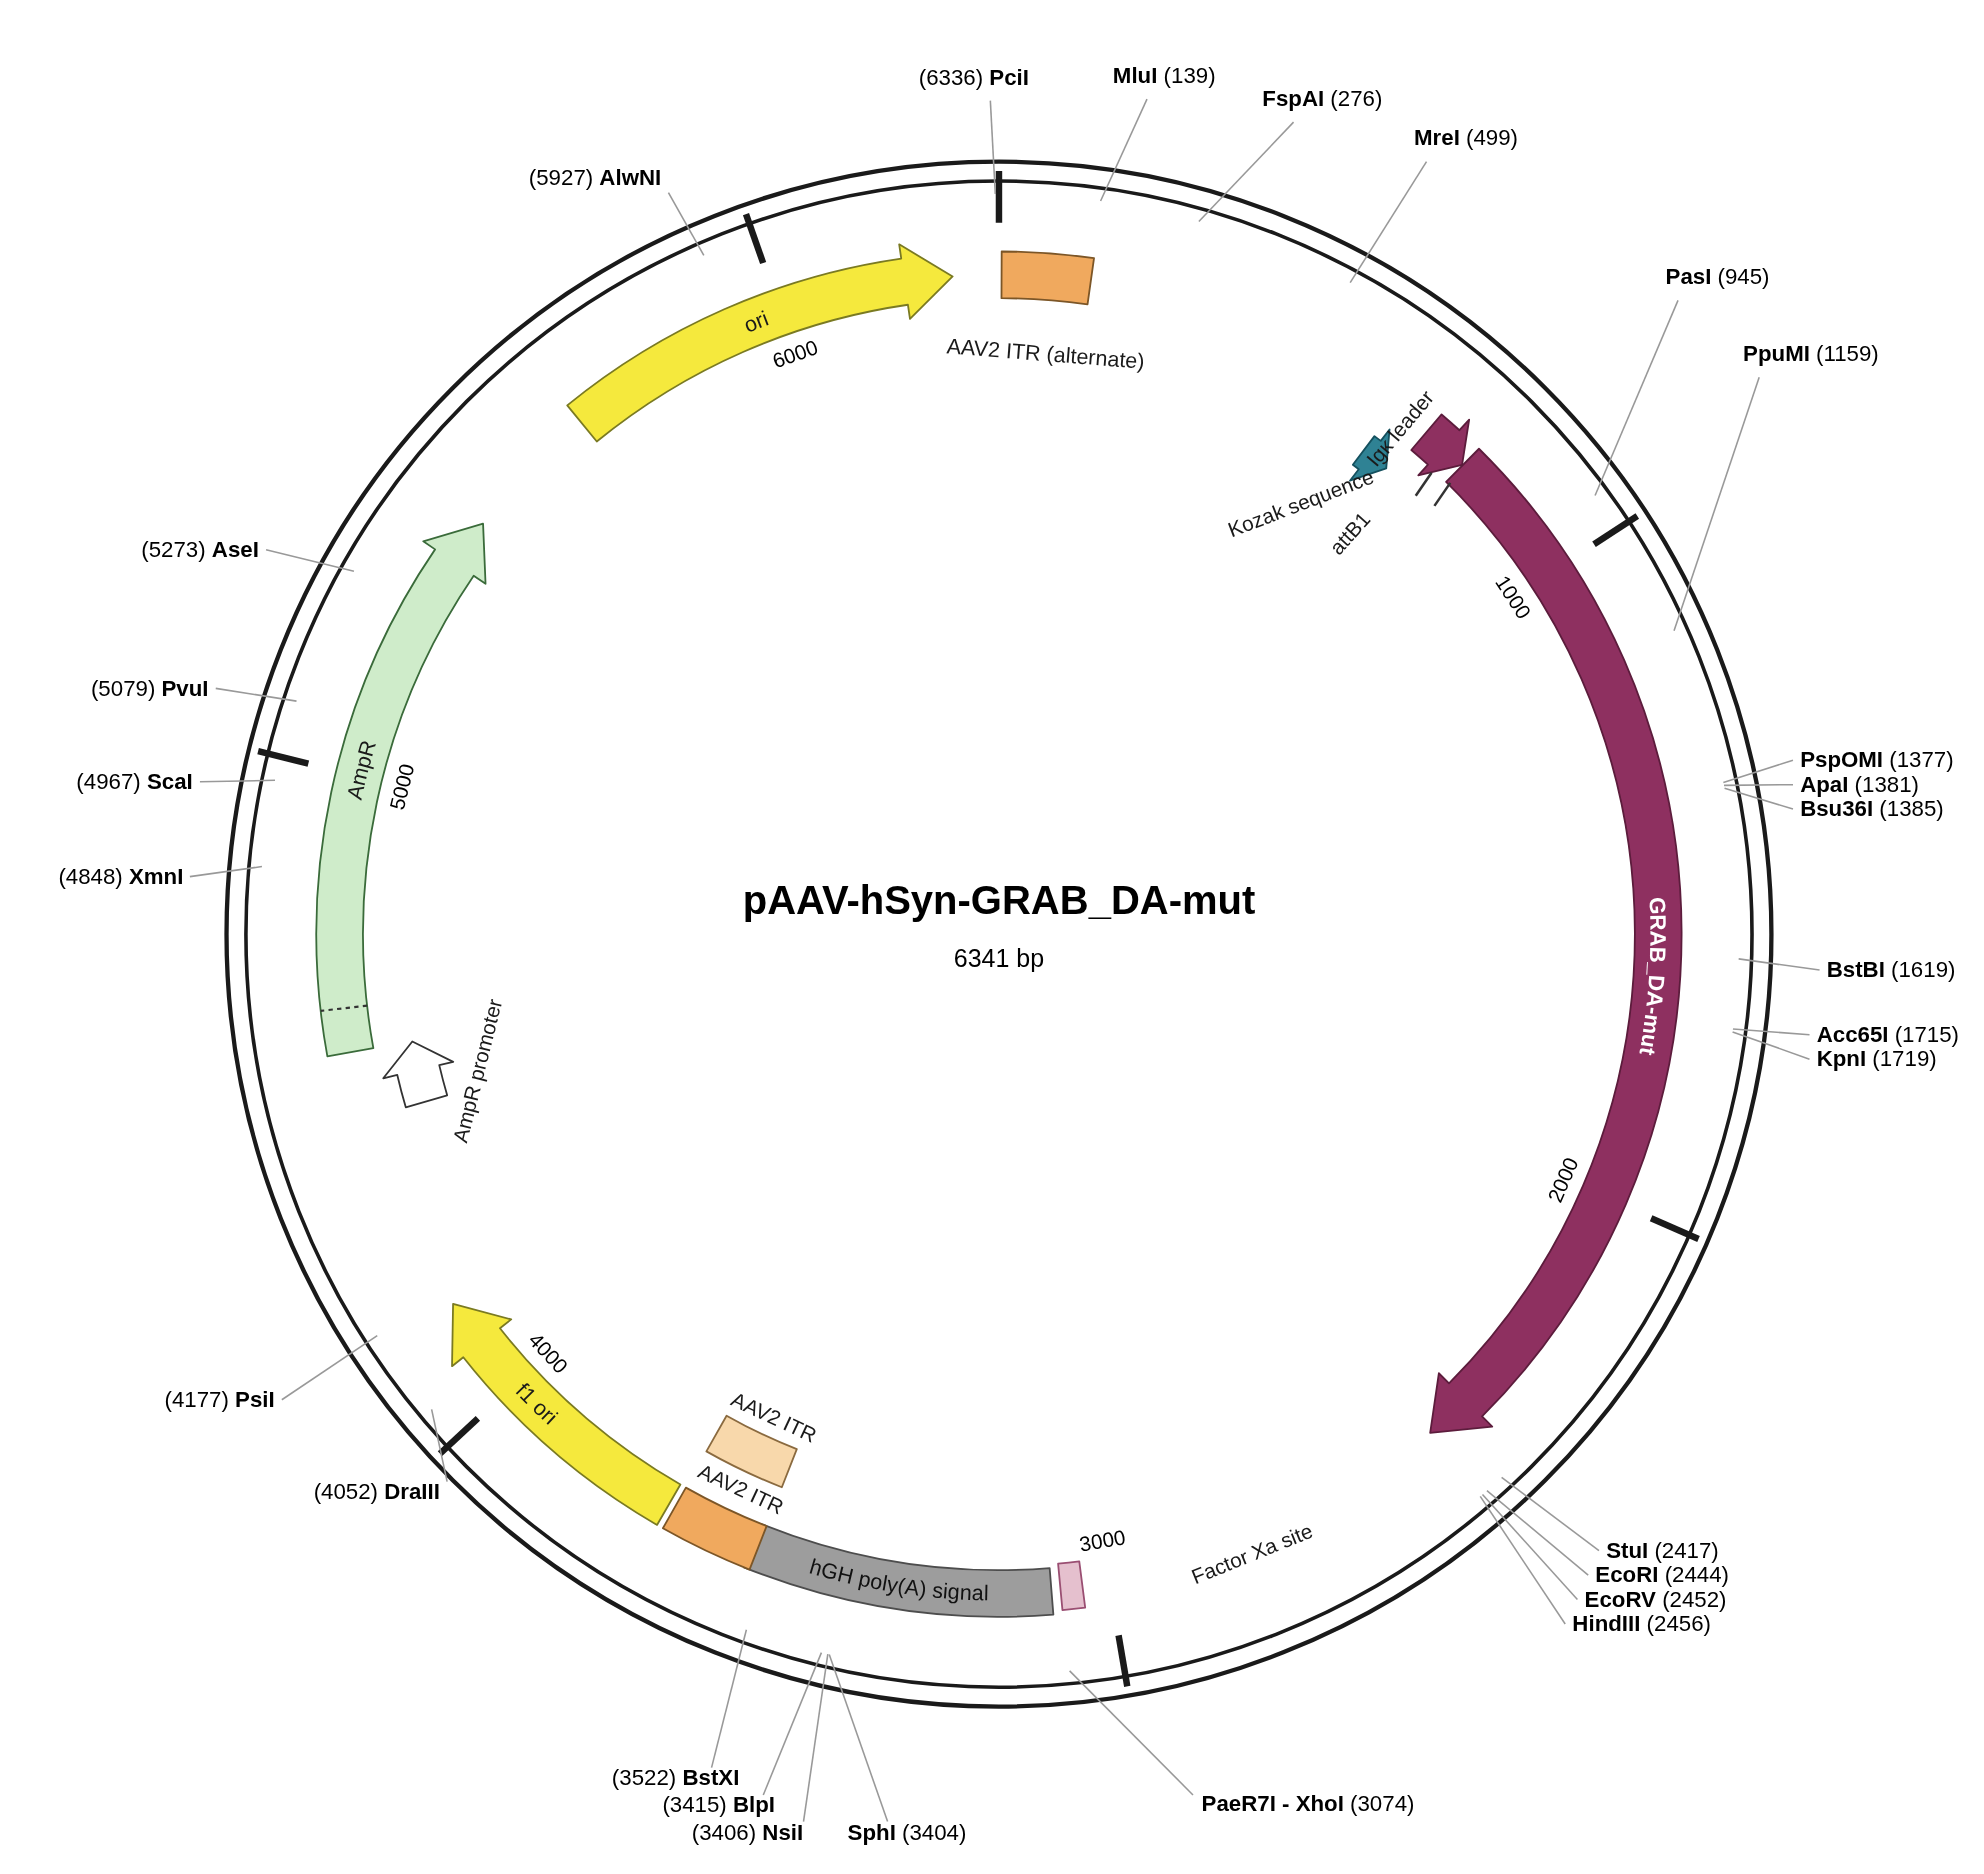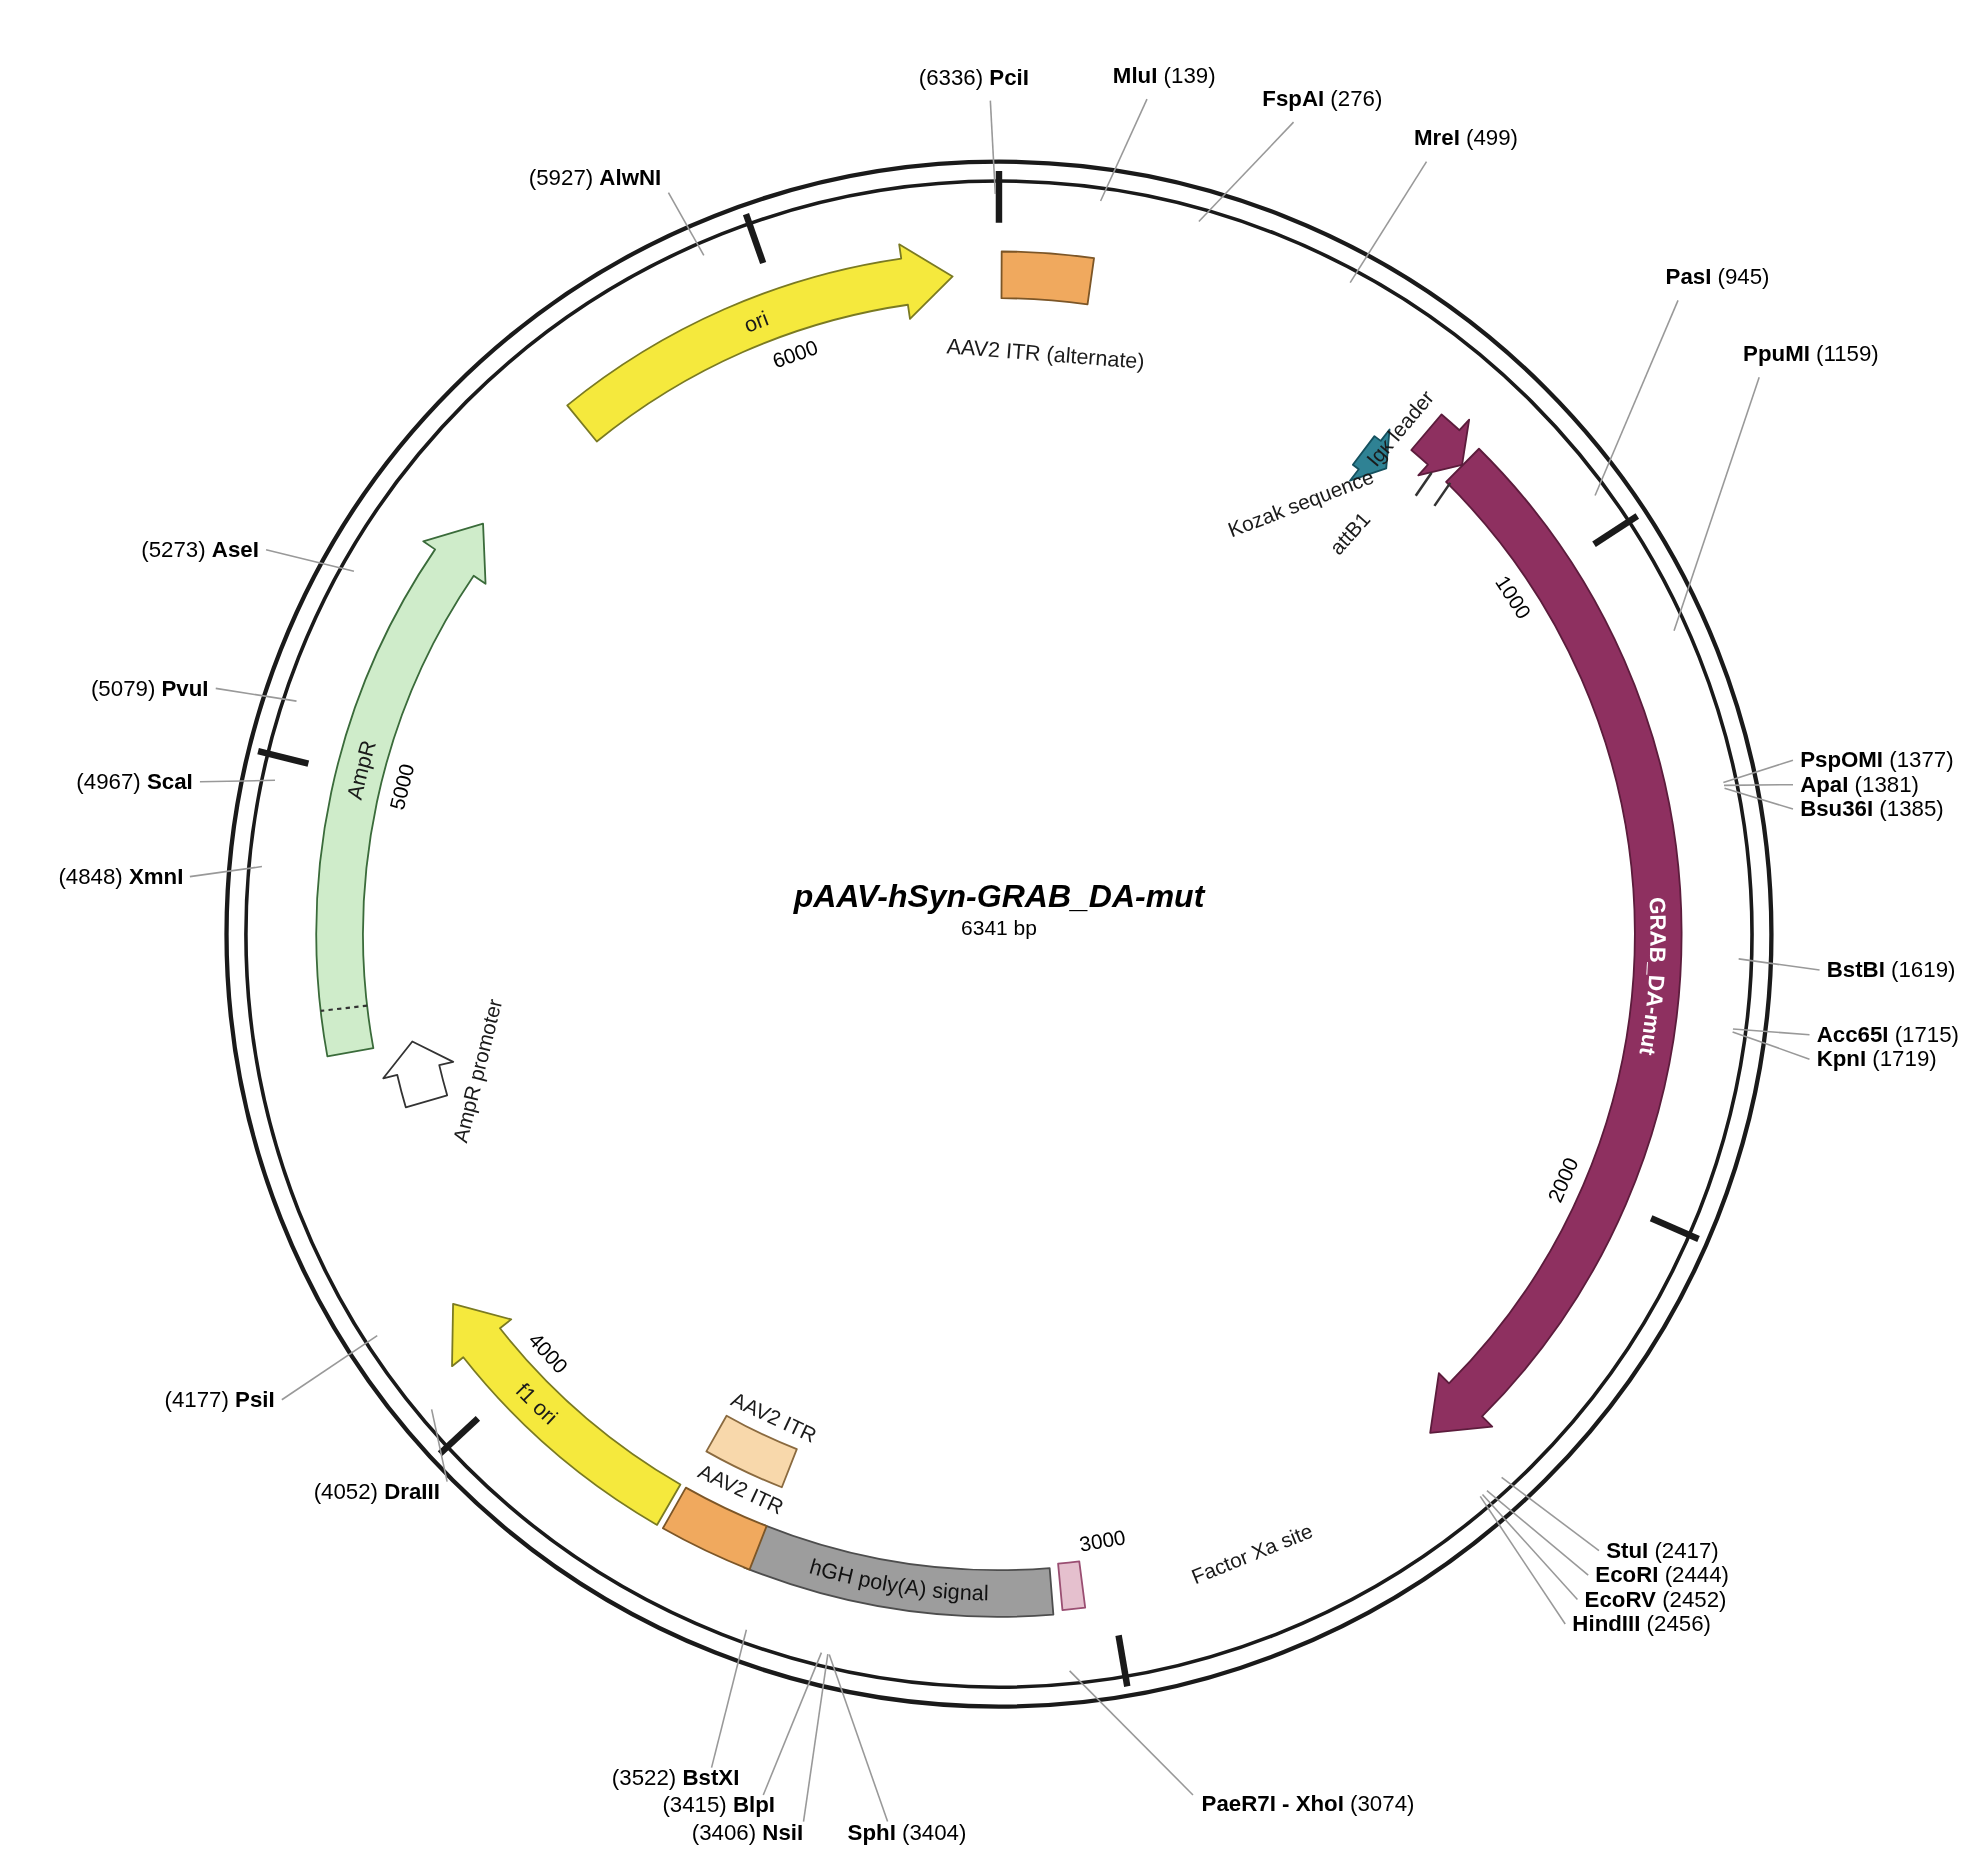--- a/index.html
+++ b/index.html
@@ -1,20 +1,20 @@
 <!DOCTYPE html>
 <html style="font-size:11.5px"><head>
 <meta charset="utf-8">
 <style>
   html,body{margin:0;padding:0;background:#fff;font-family:"Liberation Sans","DejaVu Sans",sans-serif;}
   .stage{position:relative;width:1985px;height:1874px;background:#ffffff;overflow:hidden;}
   svg{position:absolute;left:0;top:0;font-family:"Liberation Sans","DejaVu Sans",sans-serif;}
   .map-title{position:absolute;left:999px;top:878px;transform:translateX(-50%);text-align:center;color:#000;white-space:nowrap;}
-  .map-title .t1{font-size:32px;font-weight:700;font-style:italic;}
-  .map-title .t2{font-size:21px;margin-top:1px;font-weight:400;}
+  .map-title .t1{font-size:40px;font-weight:700;}
+  .map-title .t2{font-size:25px;margin-top:21px;font-weight:400;}
 </style>
 </head>
 <body>
 
 <div class="stage">
   <svg id="plasmid-map" width="1985" height="1874" viewBox="0 0 2762 2608">
       <defs>
         <path id="lp-ori" d="M 906.1 521.07 A 917 917 0 0 1 1208.57 401.13" fill="none"></path>
         <path id="lp-grab-da-mut" d="M 2223.03 916.66 A 917 917 0 0 1 2167.13 1786.79" fill="none"></path>
         <path id="lp-hgh-polya-signal" d="M 1095.89 2168.56 A 917 917 0 0 0 1408.63 2216.81" fill="none"></path>

